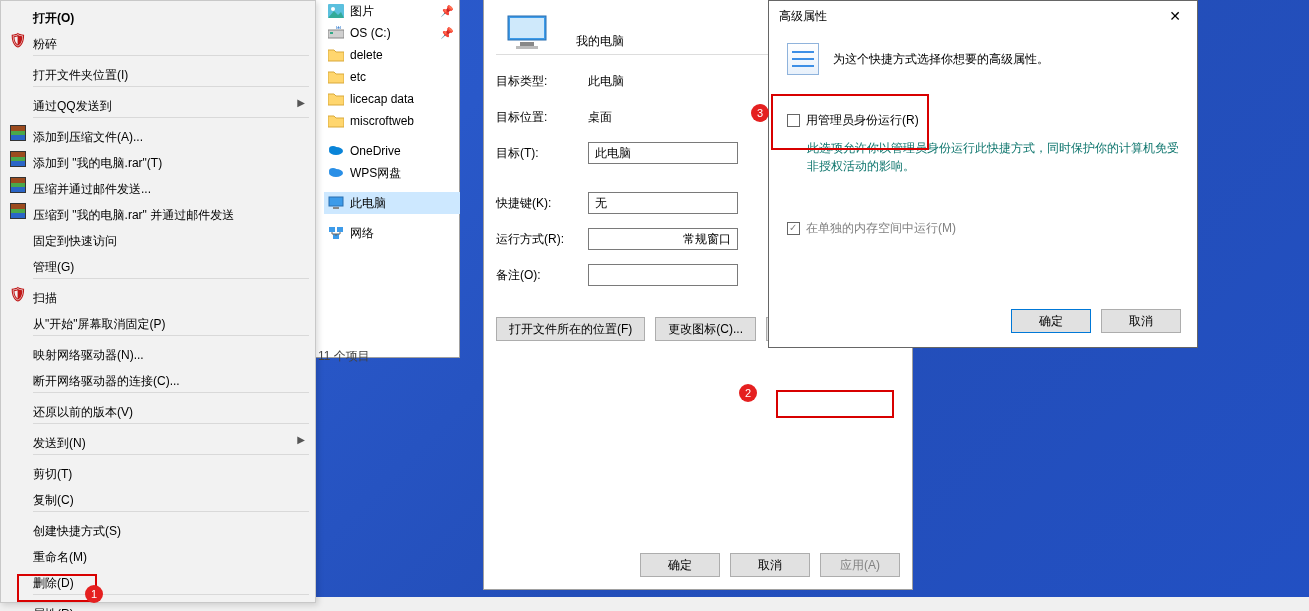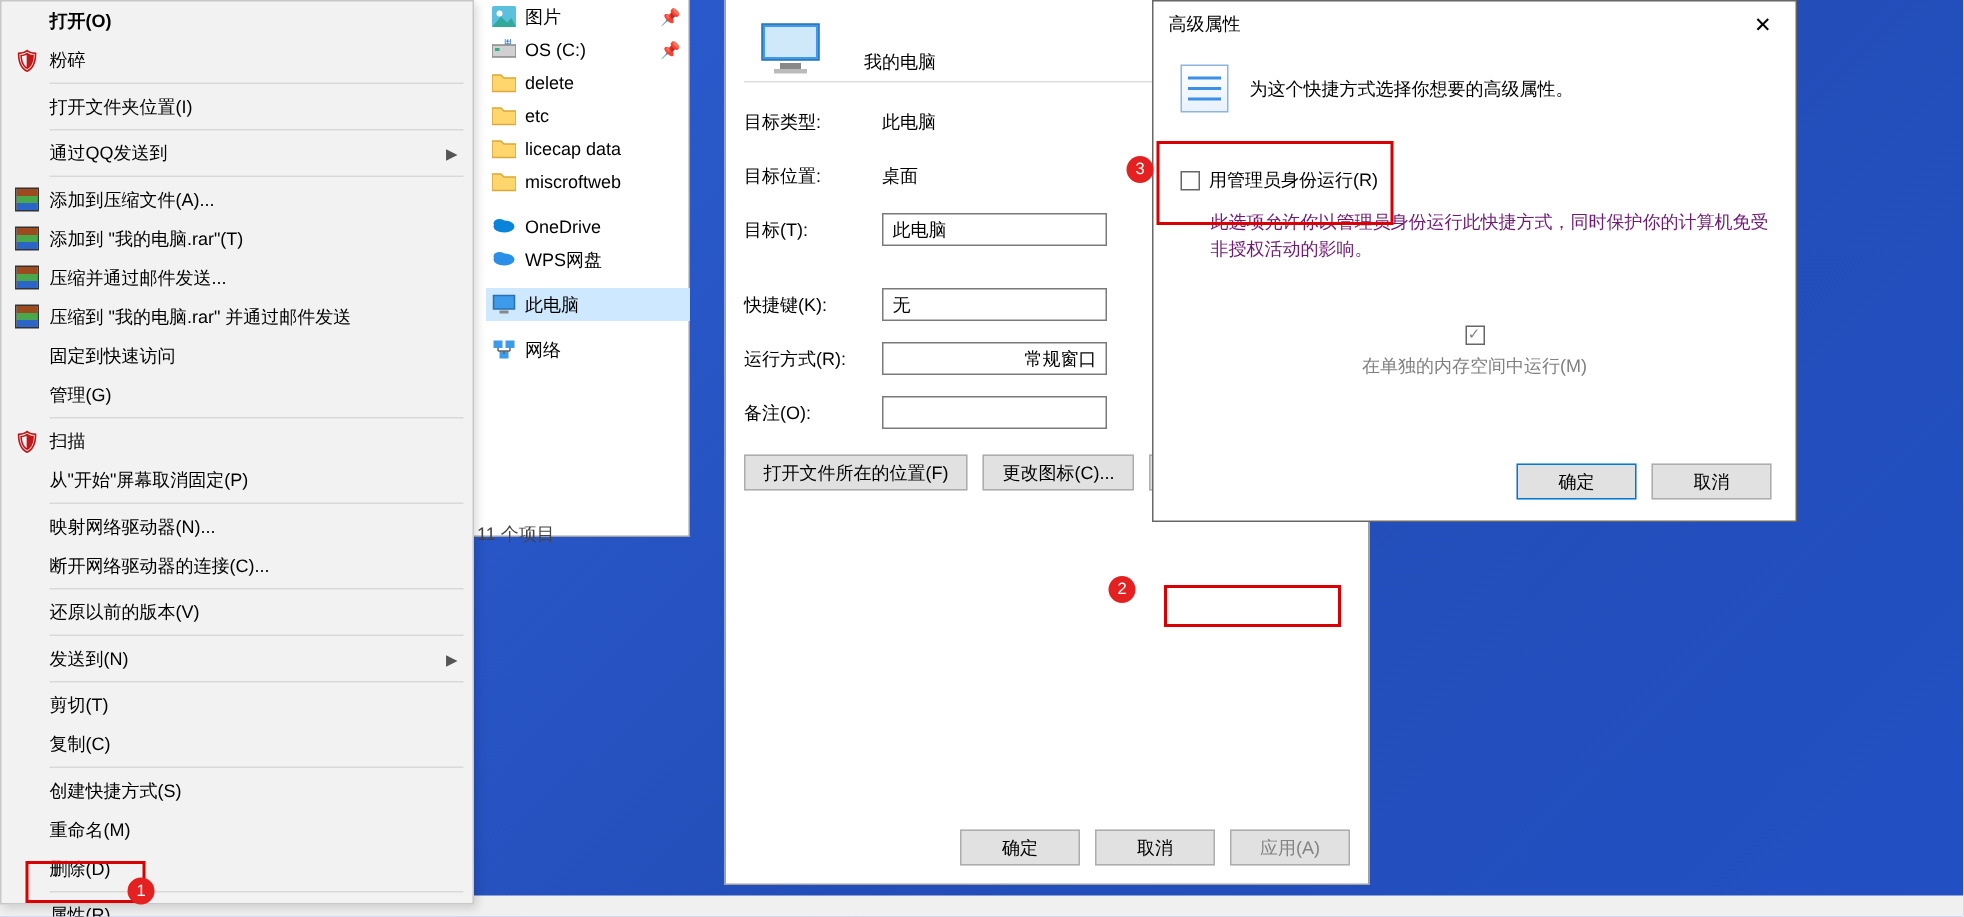--- a/index.html
+++ b/index.html
@@ -12,54 +12,54 @@
   .explorer{position:absolute;left:0;top:0;width:460px;height:358px;background:#fff;border:1px solid #a0a0a0;border-top:none;border-left:none;}
   .explorer-list{position:absolute;left:324px;top:0;width:136px;}
   .exp-row{display:flex;align-items:center;height:22px;padding-left:4px;gap:6px;cursor:pointer;}
   .exp-row.sel{background:#cde8ff;}
   .exp-pin{color:#8a8a8a;margin-left:auto;margin-right:6px;font-size:11px;}
   .folder-ico{width:16px;height:14px;}
   .status{position:absolute;left:318px;top:348px;color:#444;}
 
   
   .ctx{position:absolute;left:0;top:0;width:316px;height:603px;background:#f2f2f2;border:1px solid #c8c8c8;box-shadow:2px 2px 6px rgba(0,0,0,.15);}
-  .ctx-row{display:flex;align-items:center;height:26px;padding-left:32px;padding-right:10px;position:relative;cursor:default;}
+  .ctx-row{display:flex;align-items:flex-end;height:26px;padding-left:32px;padding-right:10px;position:relative;cursor:default;}
   .ctx-row.bold{font-weight:700;}
   .ctx-ico{position:absolute;left:8px;top:4px;width:18px;height:18px;display:flex;align-items:center;justify-content:center;}
   .ctx-sep{height:1px;background:#d9d9d9;margin:2px 6px 2px 32px;}
   .ctx-arrow{position:absolute;right:10px;top:8px;font-size:10px;color:#555;}
   .red-box{position:absolute;border:2px solid #d80000;pointer-events:none;}
   .red-dot{position:absolute;width:18px;height:18px;border-radius:50%;background:#e52020;color:#fff;font-size:11px;display:flex;align-items:center;justify-content:center;pointer-events:none;}
 
   
   .props{position:absolute;left:483px;top:0;width:430px;height:590px;background:#fff;border:1px solid #a0a0a0;border-top:none;padding:6px 12px;}
   .props-head{display:flex;align-items:flex-end;height:44px;gap:28px;padding-left:10px;}
   .props-row{display:flex;align-items:center;height:36px;}
   .props-label{width:92px;}
   .props-input{flex:1;height:22px;border:1px solid #7a7a7a;background:#fff;padding:0 6px;line-height:20px;}
   .props-static{flex:1;}
-  .props-btnrow{display:flex;gap:10px;margin-top:10px;}
+  .props-btnrow{display:flex;gap:10px;margin-top:24px;}
   .btn{height:24px;border:1px solid #adadad;background:#e1e1e1;padding:0 12px;line-height:22px;text-align:center;cursor:pointer;}
   .btn.disabled{color:#838383;}
   .props-footer{position:absolute;left:0;bottom:12px;width:100%;display:flex;justify-content:flex-end;gap:10px;padding-right:12px;}
 
   
   .adv{position:absolute;left:768px;top:0;width:430px;height:348px;background:#fff;border:1px solid #666;}
   .adv-title{display:flex;align-items:center;height:30px;padding:0 8px 0 10px;}
   .adv-close{margin-left:auto;font-size:14px;cursor:pointer;padding:2px 8px;}
   .adv-body{padding:12px 18px;}
   .adv-head{display:flex;align-items:center;gap:14px;}
   .adv-ico{width:32px;height:32px;border:1px solid #8fb3dc;background:linear-gradient(#fff,#e8f1fb);display:flex;flex-direction:column;justify-content:space-around;padding:4px;}
   .adv-ico div{height:2px;background:#3d8fe6;}
   .adv-chkrow{display:flex;align-items:center;gap:6px;height:22px;margin-top:8px;}
   .adv-chk{width:13px;height:13px;border:1px solid #666;background:#fff;}
   .adv-chk.checked{background:#fff;}
   .adv-chk.checked::after{content:"✓";font-size:10px;color:#808080;position:relative;top:-3px;left:1px;}
-  .adv-desc{color:#701a75;margin:8px 0 0 20px;line-height:1.5;}
-  .adv-disabled{color:#808080;flex-direction:column;}
+  .adv-desc{color:#0f766e;margin:8px 0 0 20px;line-height:1.5;}
+  .adv-disabled{color:#808080;}
   .adv-footer{position:absolute;bottom:14px;right:16px;display:flex;gap:10px;}
   .adv-btn{width:80px;height:24px;border:1px solid #adadad;background:#e1e1e1;text-align:center;line-height:22px;cursor:pointer;}
   .adv-btn.primary{border-color:#0078d7;}
 
   
   .ico-mcafee{color:#c01818;font-weight:700;font-size:14px;}
   .ico-rar{width:16px;height:16px;background:linear-gradient(#9c4b1e 0 33%,#4aa84a 33% 66%,#2a65c7 66% 100%);border:1px solid #333;}
   .ico-pc{font-size:14px;}
   svg{display:block;}
 </style>

